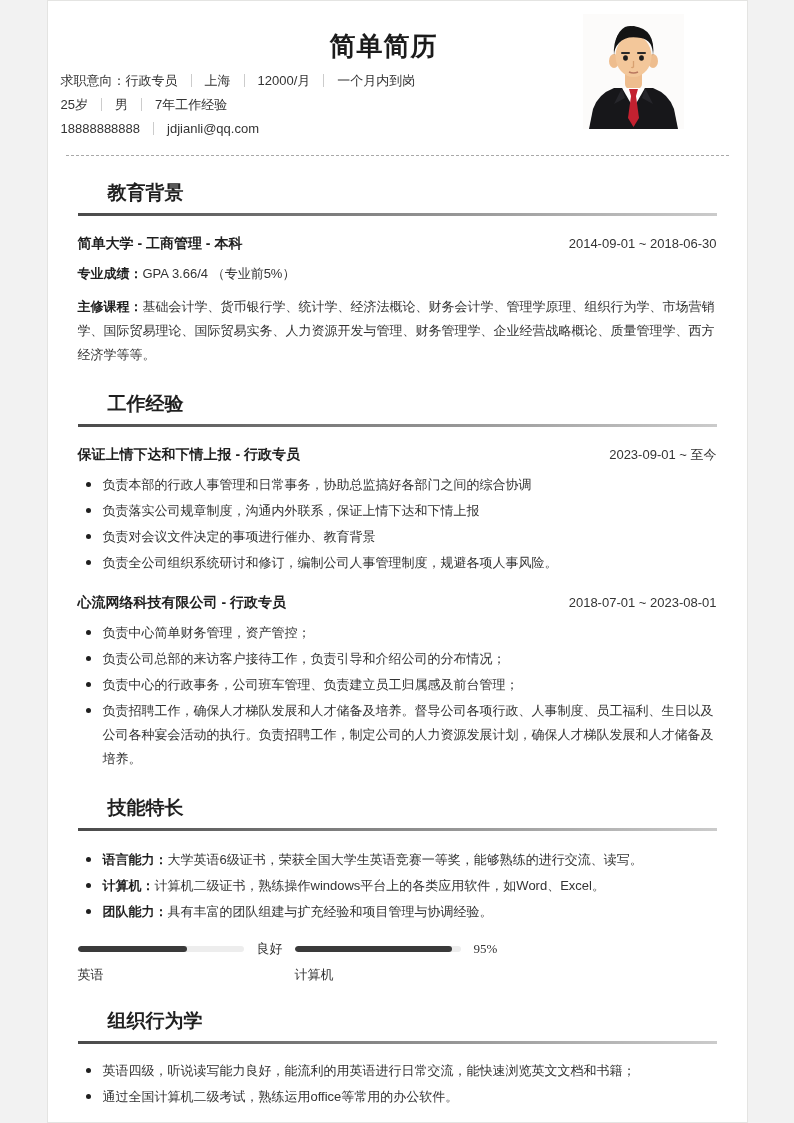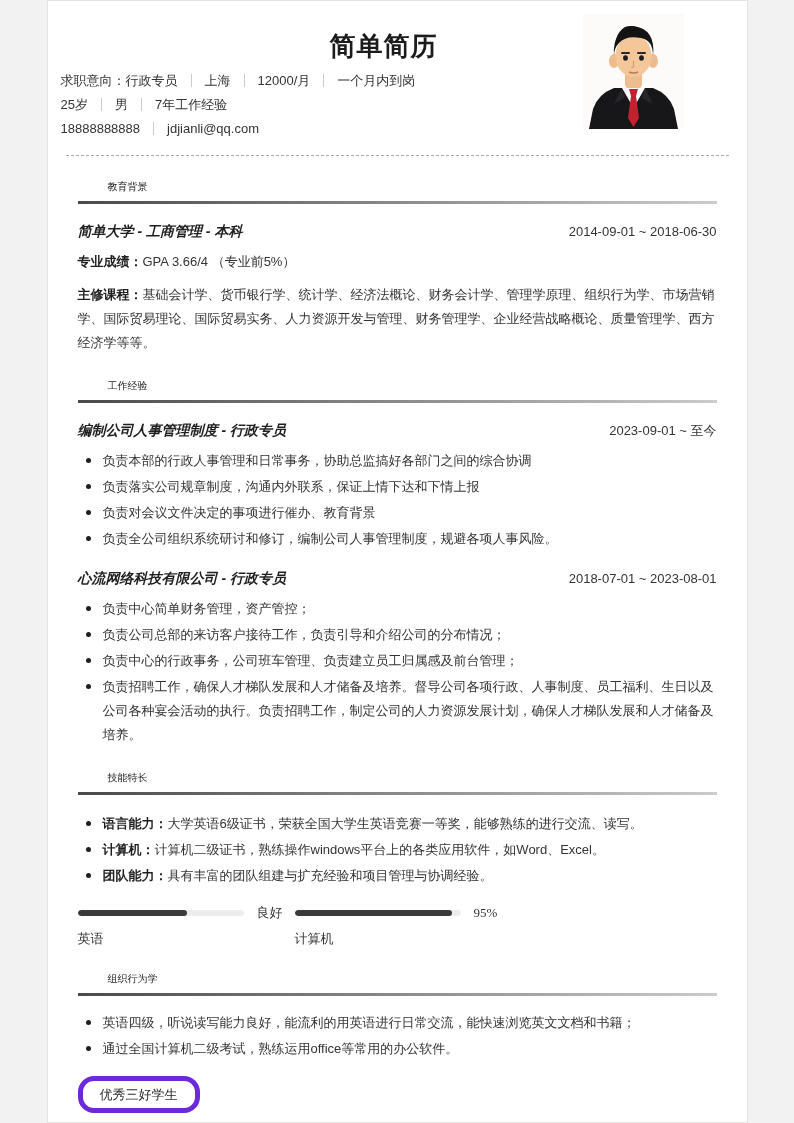--- a/index.html
+++ b/index.html
@@ -35,30 +35,30 @@
   }
   .photo svg { display: block; width: 100%; height: 100%; }
   .dashed-divider {
     margin: 19px 18px 0 18px;
     border-top: 1px dashed #a9a9a9;
     height: 0;
   }
   
   .content { padding: 0 30px; }
   .section { margin-top: 24px; }
-  .section-heading { font-size: 10px; font-weight: normal; color: #1f1f1f; padding-left: 30px; }
+  .section-heading { font-size: 19px; font-weight: bold; color: #1f1f1f; padding-left: 30px; }
   .heading-rule {
     margin-top: 7px; height: 3px;
     background: linear-gradient(to right, var(--divider_dark, #4a4a4a), var(--divider_light, #cbcbcb));
   }
   .row-title {
     display: flex; justify-content: space-between; align-items: baseline;
     margin-top: 19px;
   }
-  .row-title .name { font-size: 14px; font-weight: bold; color: #1f1f1f; font-style: italic; }
+  .row-title .name { font-size: 14px; font-weight: bold; color: #1f1f1f; }
   .row-title .date { font-size: 13px; font-weight: normal; color: #333; }
   .para { margin-top: 9px; line-height: 24px; }
   .para b { color: #1f1f1f; }
   ul.bullets { list-style: none; margin-top: 9px; }
   ul.bullets li {
     position: relative; padding-left: 25px; line-height: 24px; margin-top: 2px;
   }
   ul.bullets li::before {
     content: ""; position: absolute; left: 8px; top: 9px;
     width: 5px; height: 5px; border-radius: 50%; background: #1f1f1f;
@@ -178,21 +178,21 @@
         <b>主修课程：</b><span>基础会计学、货币银行学、统计学、经济法概论、财务会计学、管理学原理、组织行为学、市场营销学、国际贸易理论、国际贸易实务、人力资源开发与管理、财务管理学、企业经营战略概论、质量管理学、西方经济学等等。</span>
       </div>
     </div>
 
     <div class="section">
       <div class="section-heading">工作经验</div>
       <div class="heading-rule"></div>
 
       <div class="job">
         <div class="row-title">
-          <span class="name">编制公司人事管理制度 - 行政专员</span>
+          <span class="name">保证上情下达和下情上报 - 行政专员</span>
           <span class="date">2023-09-01 ~ 至今</span>
         </div>
         <ul class="bullets">
           <li>负责本部的行政人事管理和日常事务，协助总监搞好各部门之间的综合协调</li>
           <li>负责落实公司规章制度，沟通内外联系，保证上情下达和下情上报</li>
           <li>负责对会议文件决定的事项进行催办、教育背景</li>
           <li>负责全公司组织系统研讨和修订，编制公司人事管理制度，规避各项人事风险。</li>
         </ul>
       </div>
 

